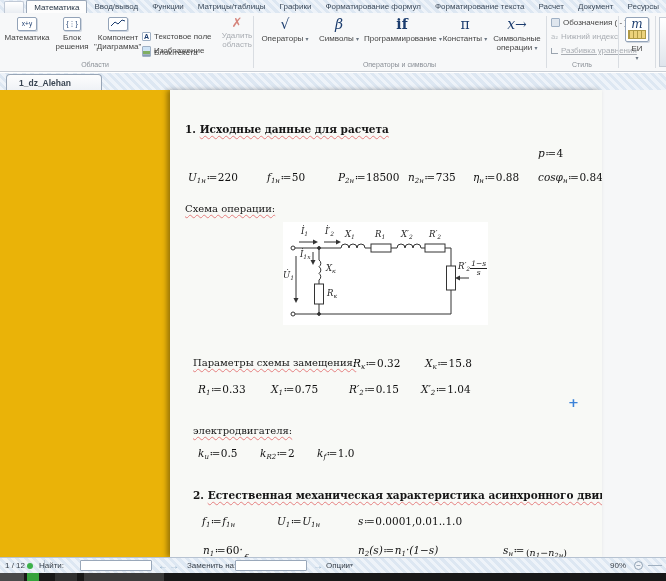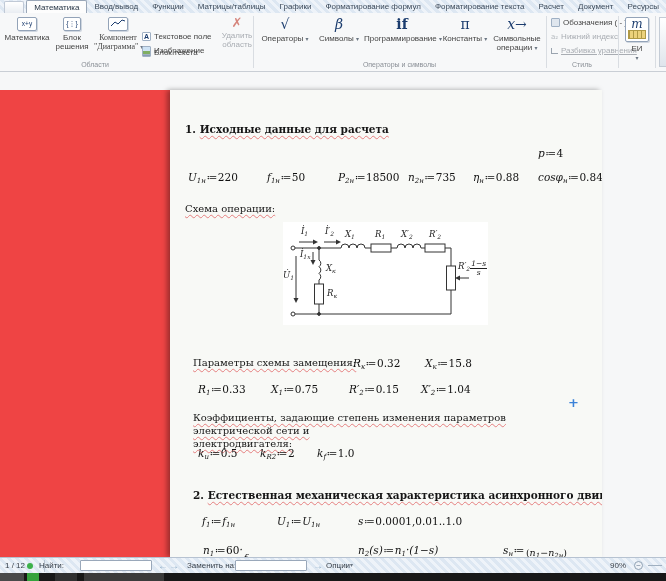--- a/index.html
+++ b/index.html
@@ -40,21 +40,21 @@
   .sliver{position:absolute;top:4px;width:7px;height:48px;background:linear-gradient(#fff,#dfe5ec);border:1px solid #c4ccd6;border-right:none;}
   
   .doctabs{position:absolute;left:0;top:72px;width:666px;height:18px;
     background:repeating-linear-gradient(45deg,#eef3f9 0 3px,#dde7f2 3px 6px);
     border-top:1px solid #fff;box-sizing:border-box;}
   .doctab{position:absolute;left:6px;top:1px;width:96px;height:17px;
     background:linear-gradient(#fdfdfd,#eef1f5);border:1px solid #98a5b6;border-bottom:none;
     border-radius:4px 4px 0 0;font-size:8.5px;font-weight:bold;color:#3a4552;line-height:17px;
     padding-left:12px;box-sizing:border-box;}
   
-  .docarea{position:absolute;left:0;top:90px;width:582px;height:467px;background:#ef4444;}
+  .docarea{position:absolute;left:0;top:90px;width:582px;height:467px;background:#eab308;}
   .page{position:absolute;left:170px;top:0;width:432px;height:467px;background:#f8f9f6;
     box-shadow:-3px 0 5px rgba(0,0,0,.35);overflow:hidden;}
   .t{font-family:"DejaVu Serif",serif;font-size:10px;color:#151515;}
   .h{font-weight:bold;font-size:10.5px;}
   .sq{text-decoration-line:underline;text-decoration-style:wavy;text-decoration-color:#e57f7f;
       text-decoration-thickness:1px;text-underline-offset:2px;}
   .prow{position:absolute;white-space:nowrap;}
   .m{font-family:"DejaVu Serif",serif;font-size:10.5px;color:#111;white-space:nowrap;}
   .mi{font-style:italic;}
   .m sub{font-size:7px;font-style:italic;vertical-align:-2px;}
@@ -111,21 +111,21 @@
 
     <div class="rbtn" style="left:4px;width:46px;">
       <span class="ic"><span class="ibox" style="width:18px;height:12px;">x+y</span></span>
       <span>Математика</span>
     </div>
     <div class="rbtn" style="left:52px;width:40px;">
       <span class="ic"><span class="ibox" style="width:16px;height:12px;font-size:7px;">{⋮}</span></span>
       <span>Блок</span><br>
       <span>решения</span>
     </div>
-    <div class="rbtn" style="left:94px;width:48px;font-family:Liberation Serif, serif;">
+    <div class="rbtn" style="left:94px;width:48px;">
       <span class="ic"><span class="ibox" style="width:18px;height:12px;"><svg width="16" height="10" viewBox="0 0 16 10">
               <polyline points="1,8 5,4 8,6 12,2 15,3" fill="none" stroke="#1b3c6e" stroke-width="1"></polyline>
             </svg></span></span>
       <span>Компонент</span><br>
       <span>"Диаграмма"</span> <span class="caret">▾</span>
     </div>
     <div class="smallrow" style="left:142px;top:5px;margin-top:30px;">
       <span class="sic lines"></span>
       <span>Блок текста</span>
     </div>
@@ -192,20 +192,23 @@
           <span class="ruler"></span>
         </span>
       </span>
       <span>ЕИ</span><br>
       <span class="caret">▾</span>
     </div>
     <div class="rdiv" style="left:655px;"></div>
     <div class="sliver" style="left:659px;"></div>
   </div>
 
+  <div class="doctabs">
+    <div class="doctab">1_dz_Alehan</div>
+  </div>
 
   <div class="docarea">
     <div class="page">
 
       <div class="prow t h" style="left:15px;top:33px;">
         <span>1. </span><span class="sq">Исходные данные для расчета</span>
       </div>
 
       <div class="prow m" style="left:368px;top:57px;">
         <span class="mi">p</span><span class="as">≔</span><span class="v">4</span>
@@ -287,21 +290,21 @@
       <div class="prow" style="left:0;top:293px;">
         <span class="m abs" style="left:28px;"><span class="mi">R</span><sub>1</sub><span class="as">≔</span><span class="v">0.33</span></span>
         <span class="m abs" style="left:101px;"><span class="mi">X</span><sub>1</sub><span class="as">≔</span><span class="v">0.75</span></span>
         <span class="m abs" style="left:179px;"><span class="mi">R′</span><sub>2</sub><span class="as">≔</span><span class="v">0.15</span></span>
         <span class="m abs" style="left:251px;"><span class="mi">X′</span><sub>2</sub><span class="as">≔</span><span class="v">1.04</span></span>
       </div>
 
       <span class="pluscur" style="left:398px;top:305px;">+</span>
 
       <div class="prow t" style="left:23px;top:321px;width:380px;white-space:normal;line-height:13px;">
-        <span class="sq">Коэффициенты, задающие степень изменения параметров электрической сети и</span><br>
+        <br>
         <span class="sq">электродвигателя:</span>
       </div>
 
       <div class="prow" style="left:0;top:357px;">
         <span class="m abs" style="left:28px;"><span class="mi">k</span><sub>u</sub><span class="as">≔</span><span class="v">0.5</span></span>
         <span class="m abs" style="left:90px;"><span class="mi">k</span><sub>R2</sub><span class="as">≔</span><span class="v">2</span></span>
         <span class="m abs" style="left:147px;"><span class="mi">k</span><sub>f</sub><span class="as">≔</span><span class="v">1.0</span></span>
       </div>
 
       <div class="prow t h" style="left:23px;top:399px;">

